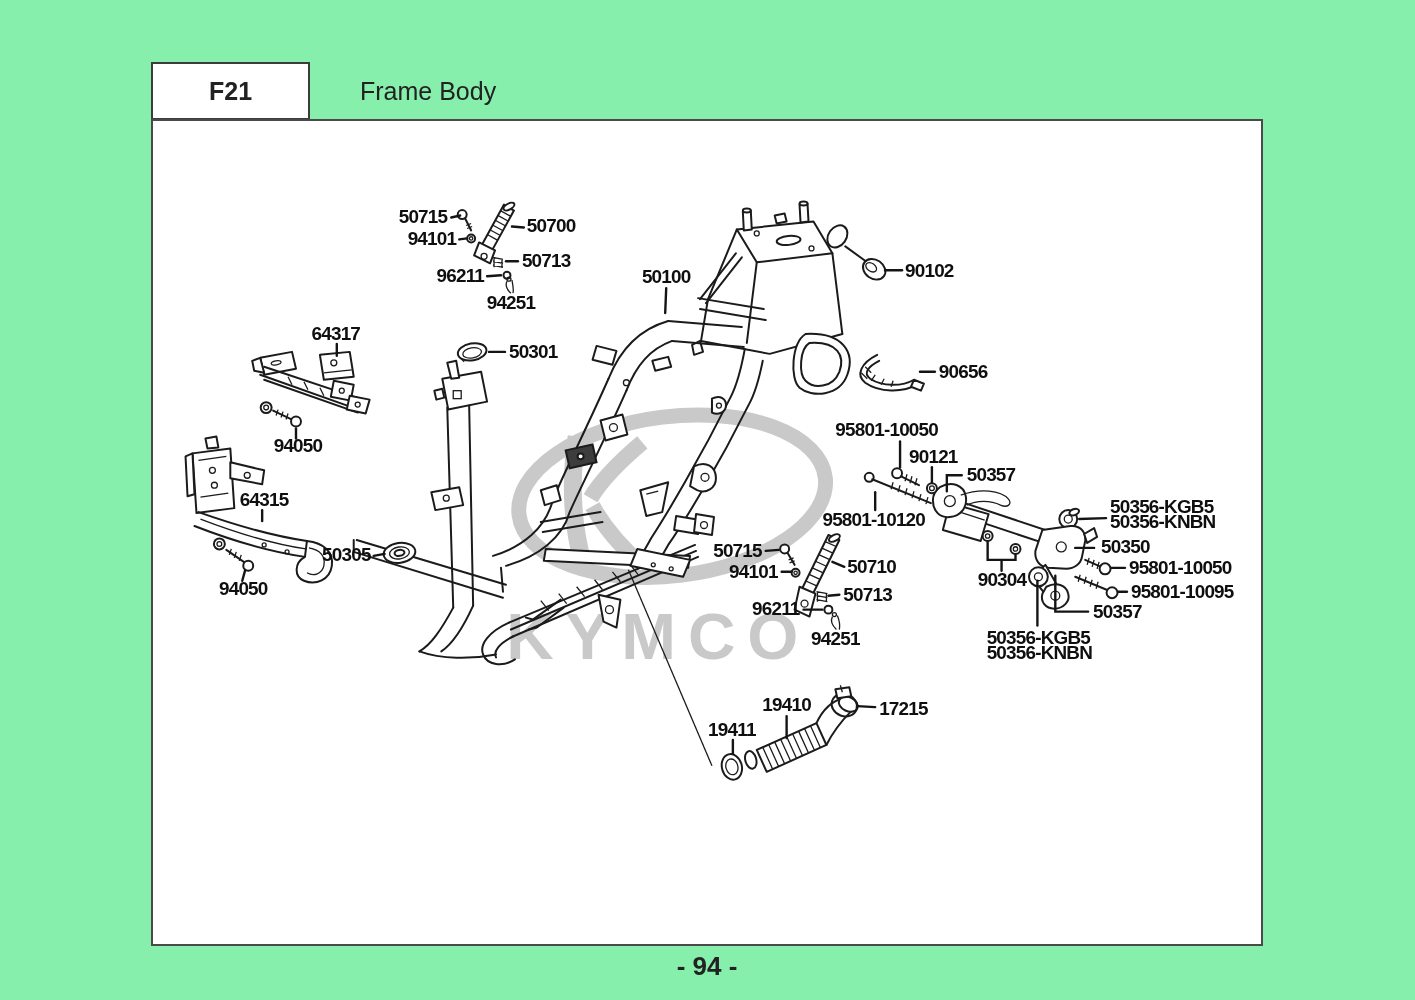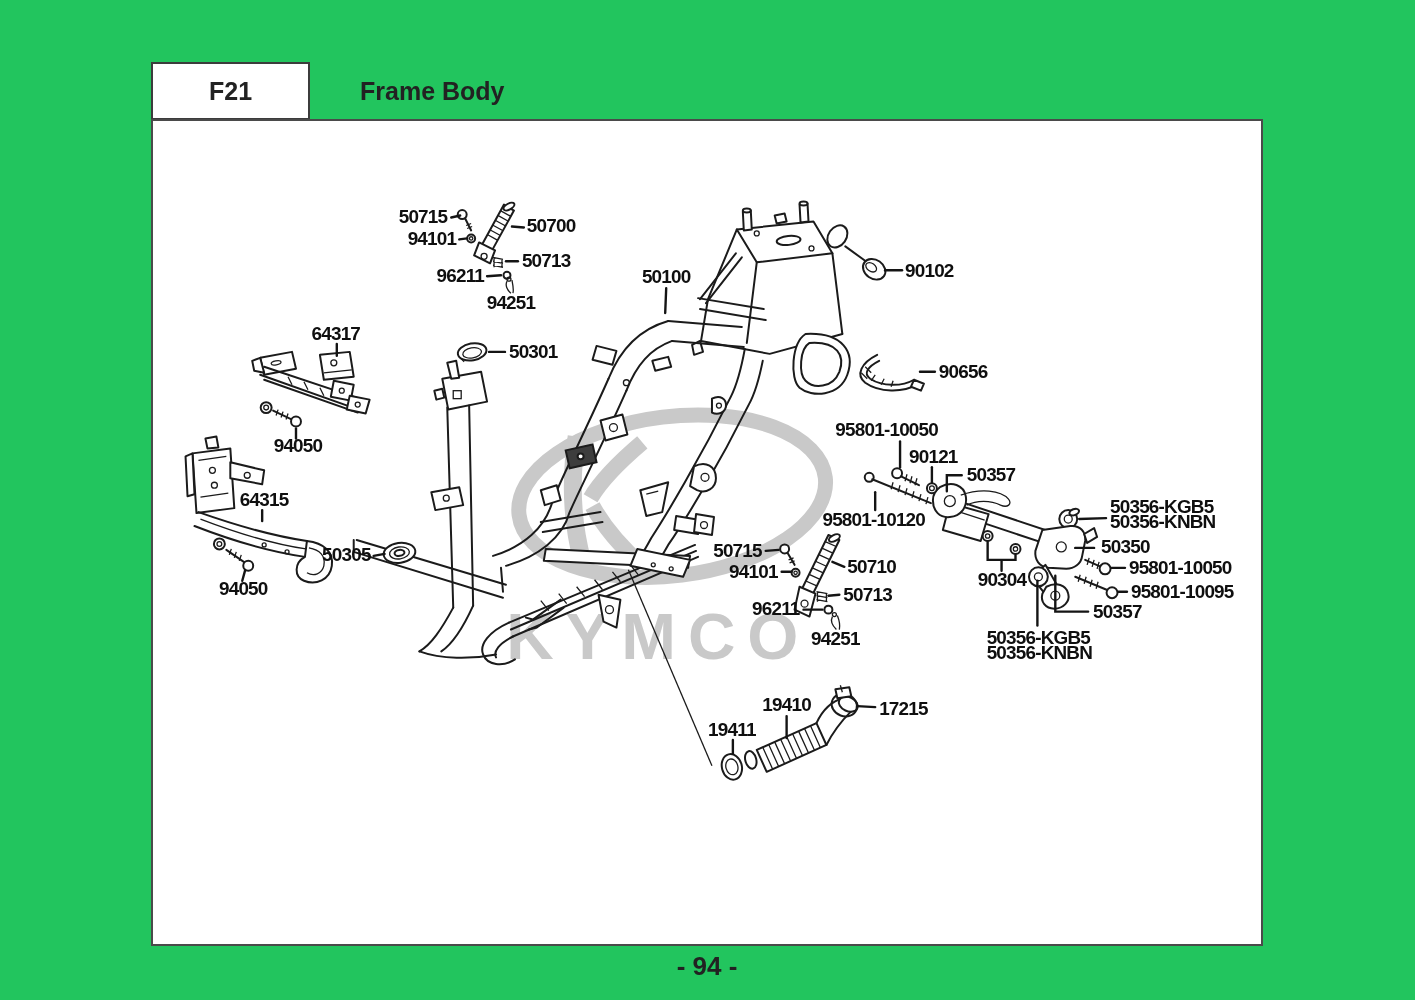--- a/index.html
+++ b/index.html
@@ -1,22 +1,22 @@
 <!DOCTYPE html>
 <html><head>
 <meta charset="utf-8">
 <style>
   html,body{margin:0;padding:0;background:#fff;}
-  .page{position:relative;width:1415px;height:1000px;background:#22c55e;
+  .page{position:relative;width:1415px;height:1000px;background:#86efac;
         font-family:"Liberation Sans",sans-serif;color:#111;overflow:hidden;}
   .code-box{position:absolute;left:151px;top:62px;width:159px;height:58px;
             border:2px solid #3c3c3c;box-sizing:border-box;background:#fff;
             display:flex;align-items:center;justify-content:center;}
   .code-box span{font-size:25px;font-weight:bold;color:#222;}
-  .page-title{position:absolute;left:360px;top:77px;font-size:25px;font-weight:bold;color:#222;}
+  .page-title{position:absolute;left:360px;top:77px;font-size:25px;font-weight:normal;color:#222;}
   .content-box{position:absolute;left:151px;top:119px;width:1112px;height:827px;
                border:2px solid #4a4a4a;box-sizing:border-box;background:#fff;}
   .content-box svg{display:block;width:100%;height:100%;}
   .page-number{position:absolute;left:151px;top:951px;width:1112px;text-align:center;
                font-size:26px;font-weight:bold;color:#222;}
   text.lbl{font-family:"Liberation Sans",sans-serif;font-size:19px;font-weight:bold;
            fill:#0f0f0f;letter-spacing:-0.8px;}
   .art{stroke:#1b1b1b;stroke-width:2;fill:none;stroke-linejoin:round;stroke-linecap:round;}
   .artf{stroke:#1b1b1b;stroke-width:2;fill:#ffffff;stroke-linejoin:round;}
   .thin{stroke:#1b1b1b;stroke-width:1.3;fill:none;}

